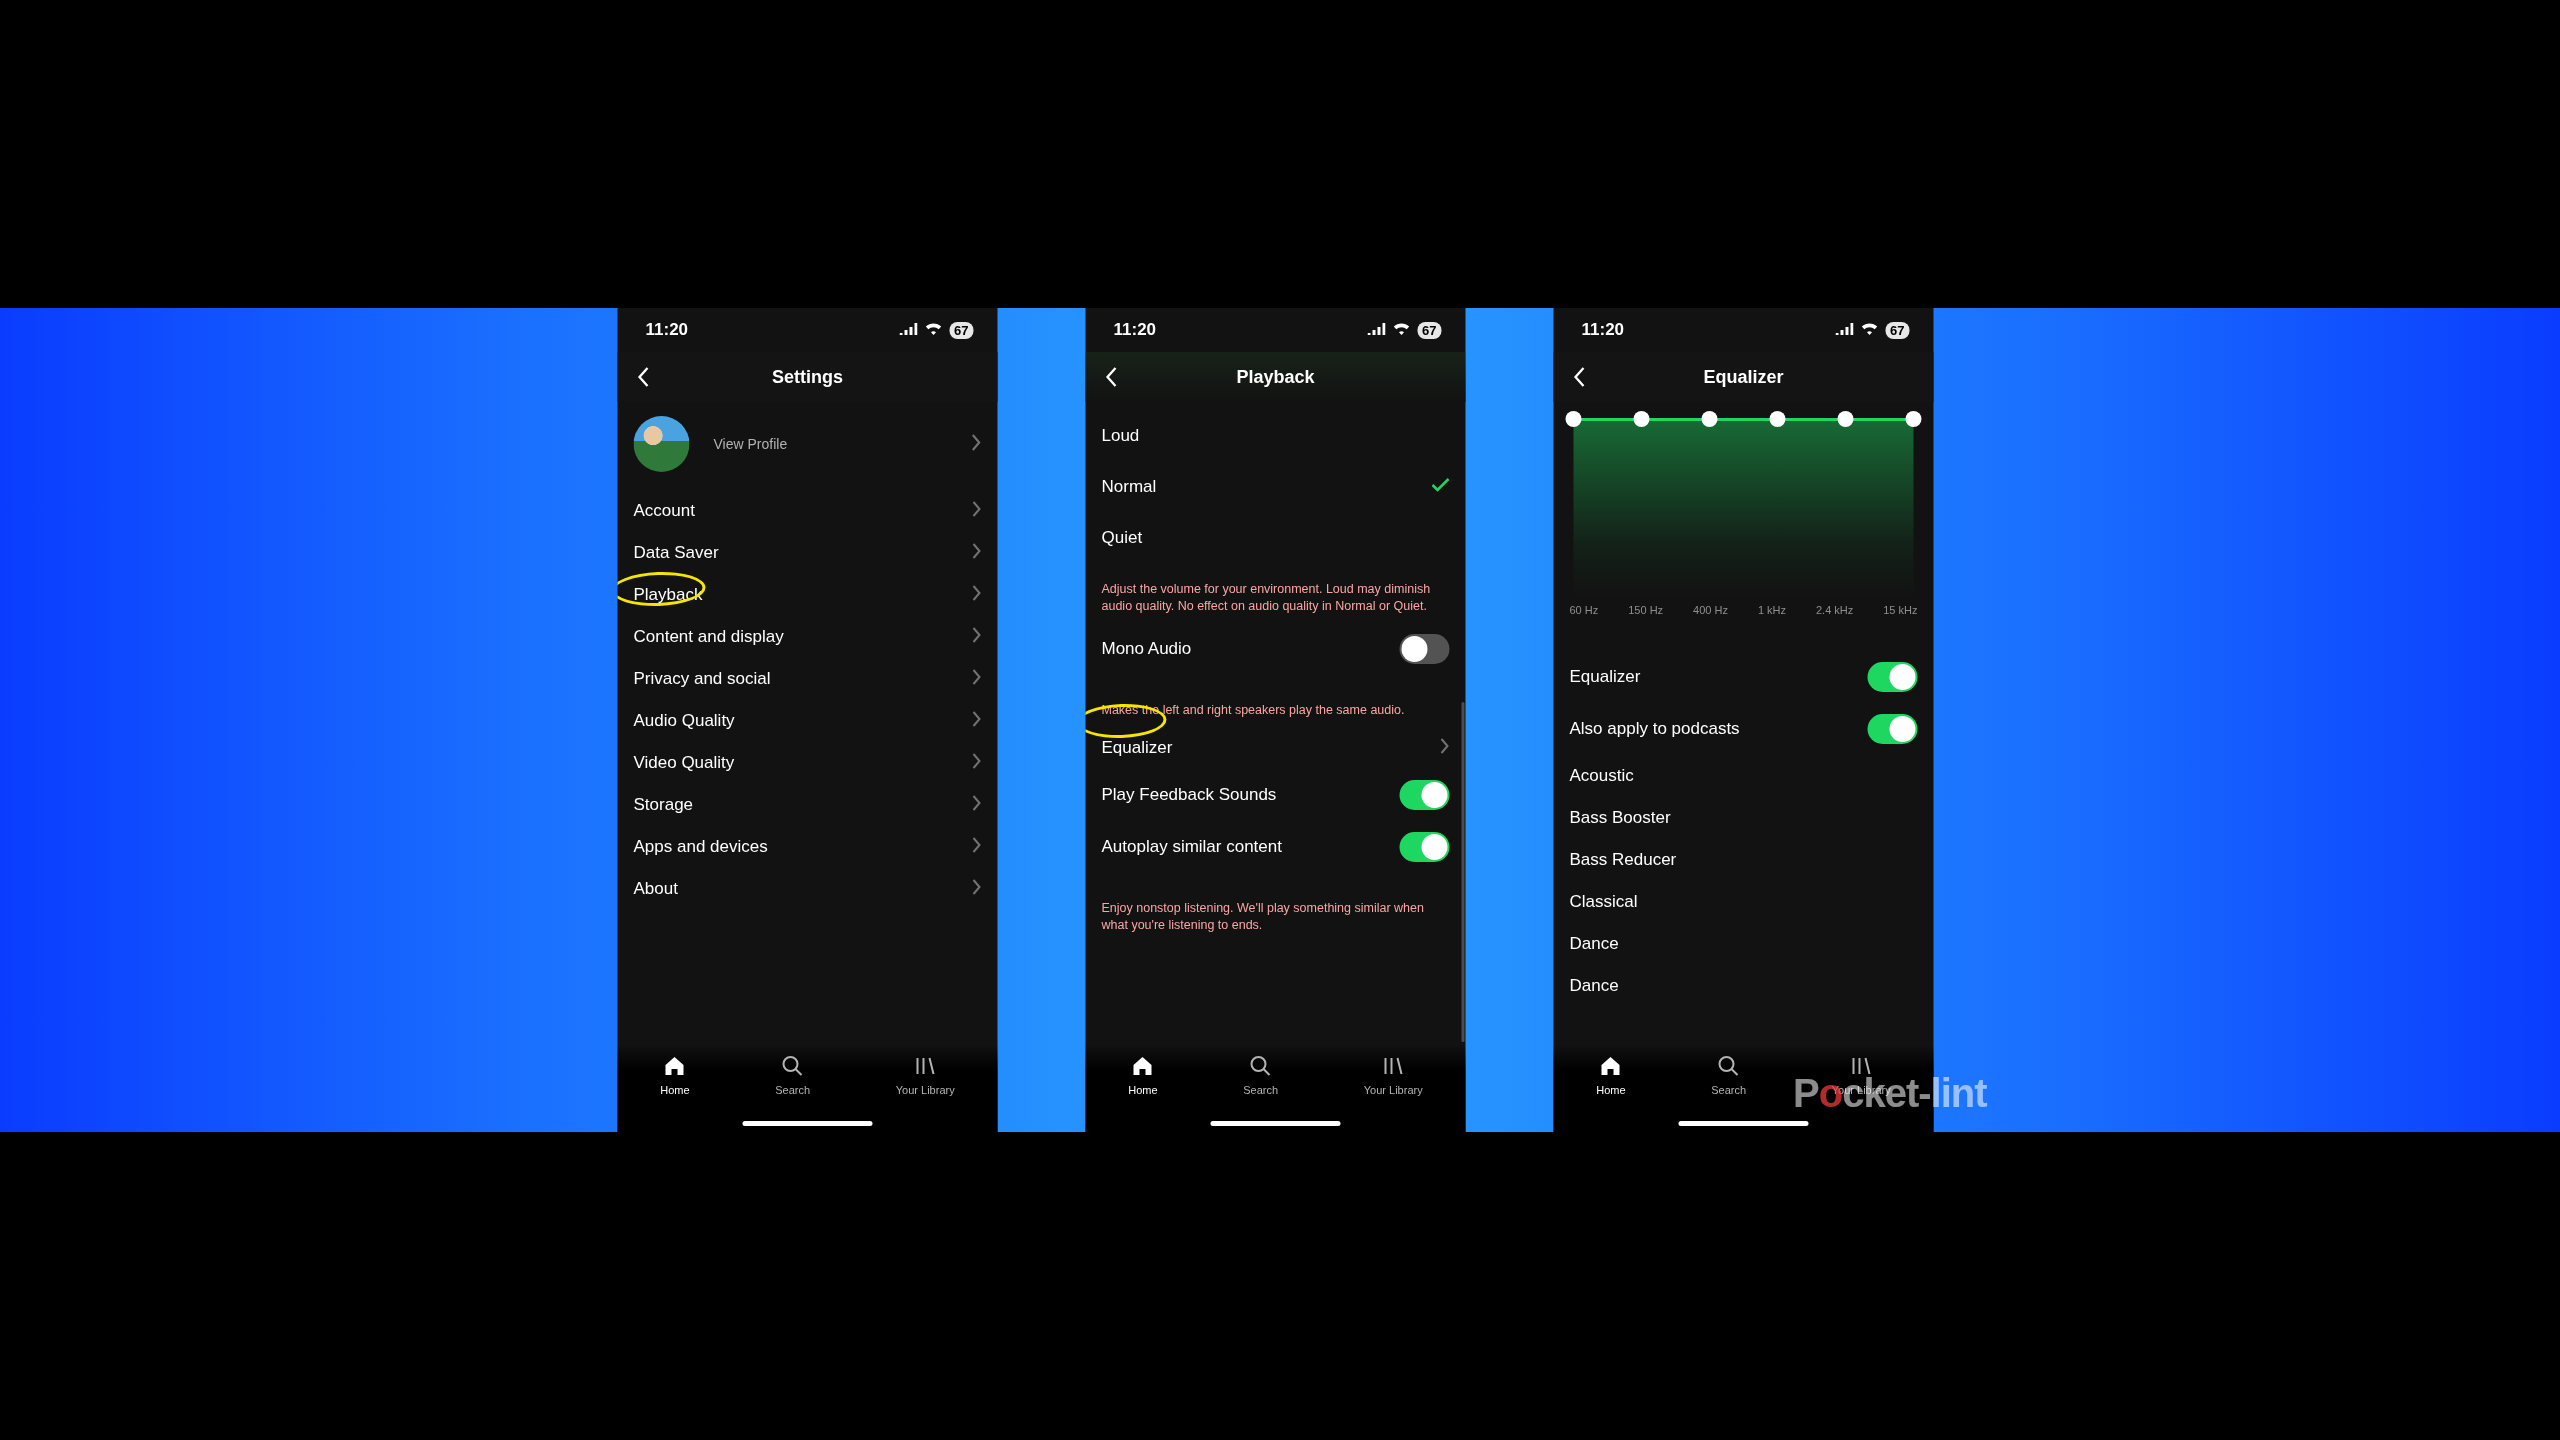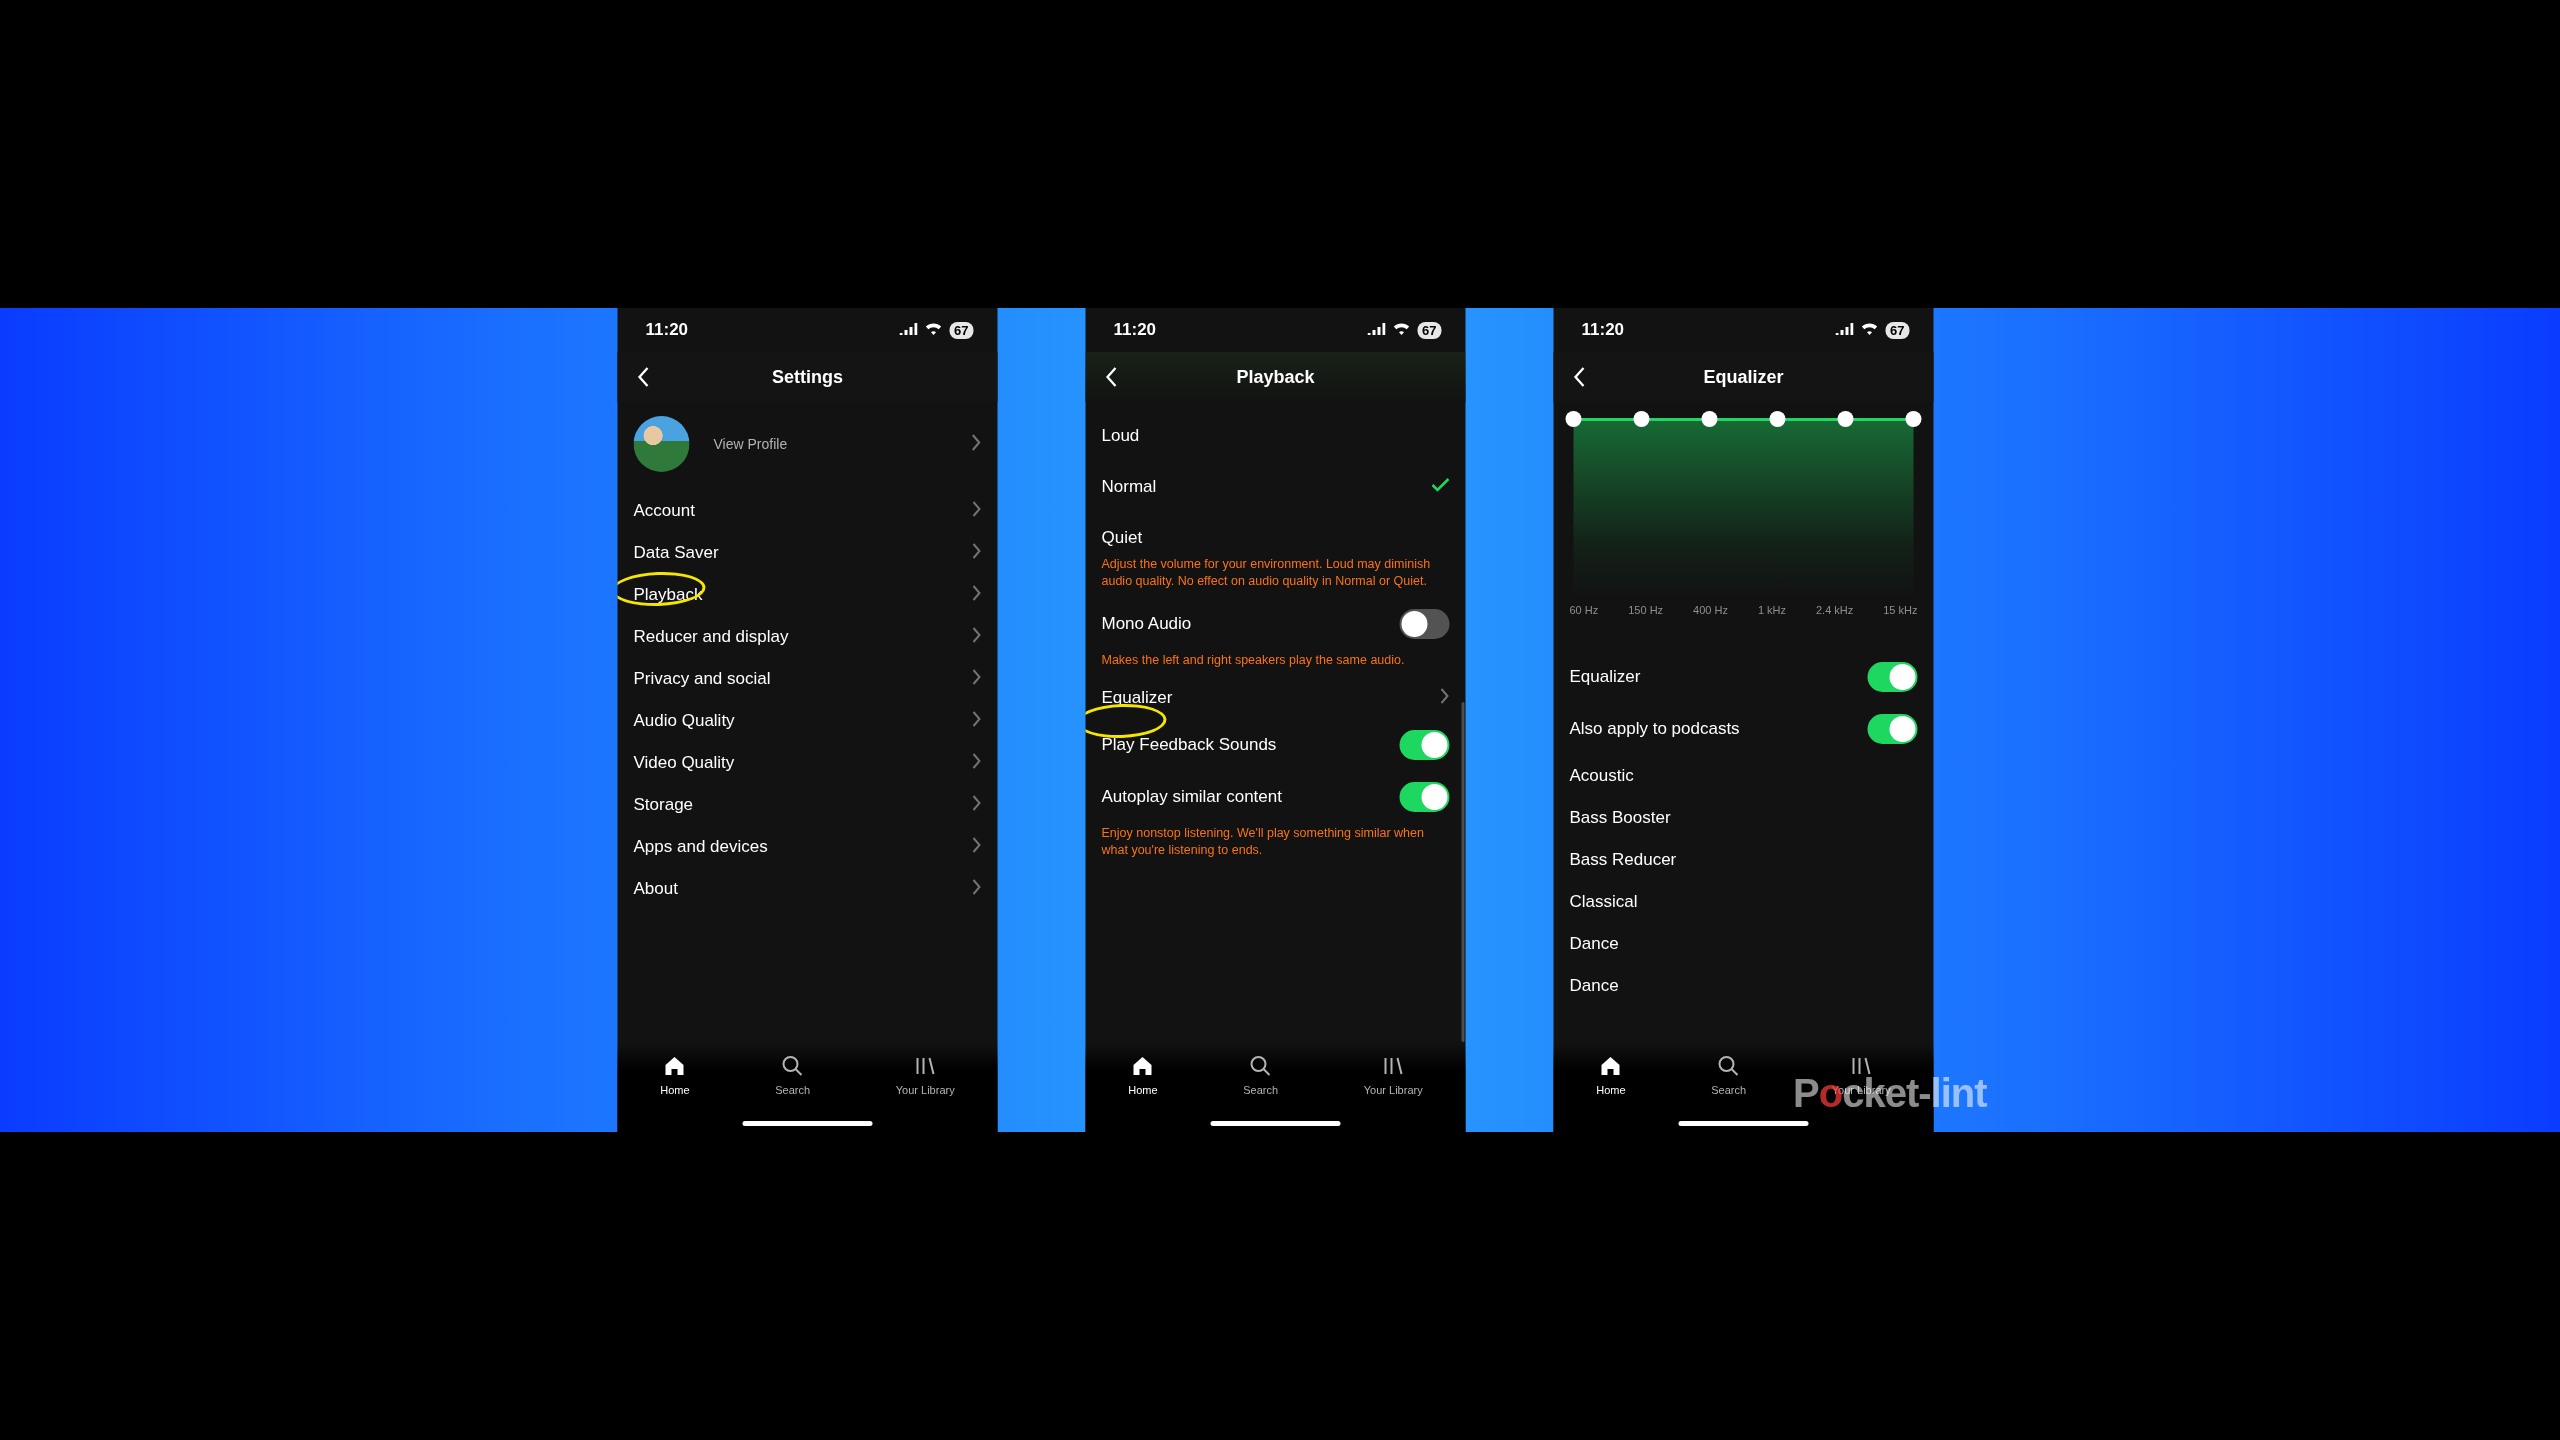--- a/index.html
+++ b/index.html
@@ -79,21 +79,21 @@
   }
   .profile-row .label { font-size: 14px; color: #b3b3b3; }
   
   .row {
     display: flex; align-items: center; justify-content: space-between;
     padding: 11px 2px;
   }
   .row .name { font-size: 17px; }
   .chev { opacity: .6; }
   .check { color: #1ed760; }
-  .desc { font-size: 12.5px; color: #f97316; line-height: 1.35; padding: 2px 2px 8px 2px; }
+  .desc { font-size: 12.5px; color: #fca5a5; line-height: 1.35; padding: 2px 2px 8px 2px; margin-top: 25px; }
   
   .toggle {
     width: 50px; height: 30px; border-radius: 15px; position: relative;
   }
   .toggle .knob {
     width: 26px; height: 26px; border-radius: 50%; background:#fff;
     position:absolute; top:2px;
   }
   .toggle.on { background:#1ed760; }
   .toggle.on .knob { right:2px; }
@@ -197,21 +197,21 @@
               <path fill="none" stroke="#b3b3b3" stroke-width="2" d="M2 1l6 7-6 7"></path>
             </svg></span>
         </div>
       <div class="row">
           <span class="name">Playback</span>
           <span class="chev"><svg width="10" height="16" viewBox="0 0 10 16">
               <path fill="none" stroke="#b3b3b3" stroke-width="2" d="M2 1l6 7-6 7"></path>
             </svg></span>
         </div>
       <div class="row">
-          <span class="name">Reducer and display</span>
+          <span class="name">Content and display</span>
           <span class="chev"><svg width="10" height="16" viewBox="0 0 10 16">
               <path fill="none" stroke="#b3b3b3" stroke-width="2" d="M2 1l6 7-6 7"></path>
             </svg></span>
         </div>
       <div class="row">
           <span class="name">Privacy and social</span>
           <span class="chev"><svg width="10" height="16" viewBox="0 0 10 16">
               <path fill="none" stroke="#b3b3b3" stroke-width="2" d="M2 1l6 7-6 7"></path>
             </svg></span>
         </div>

